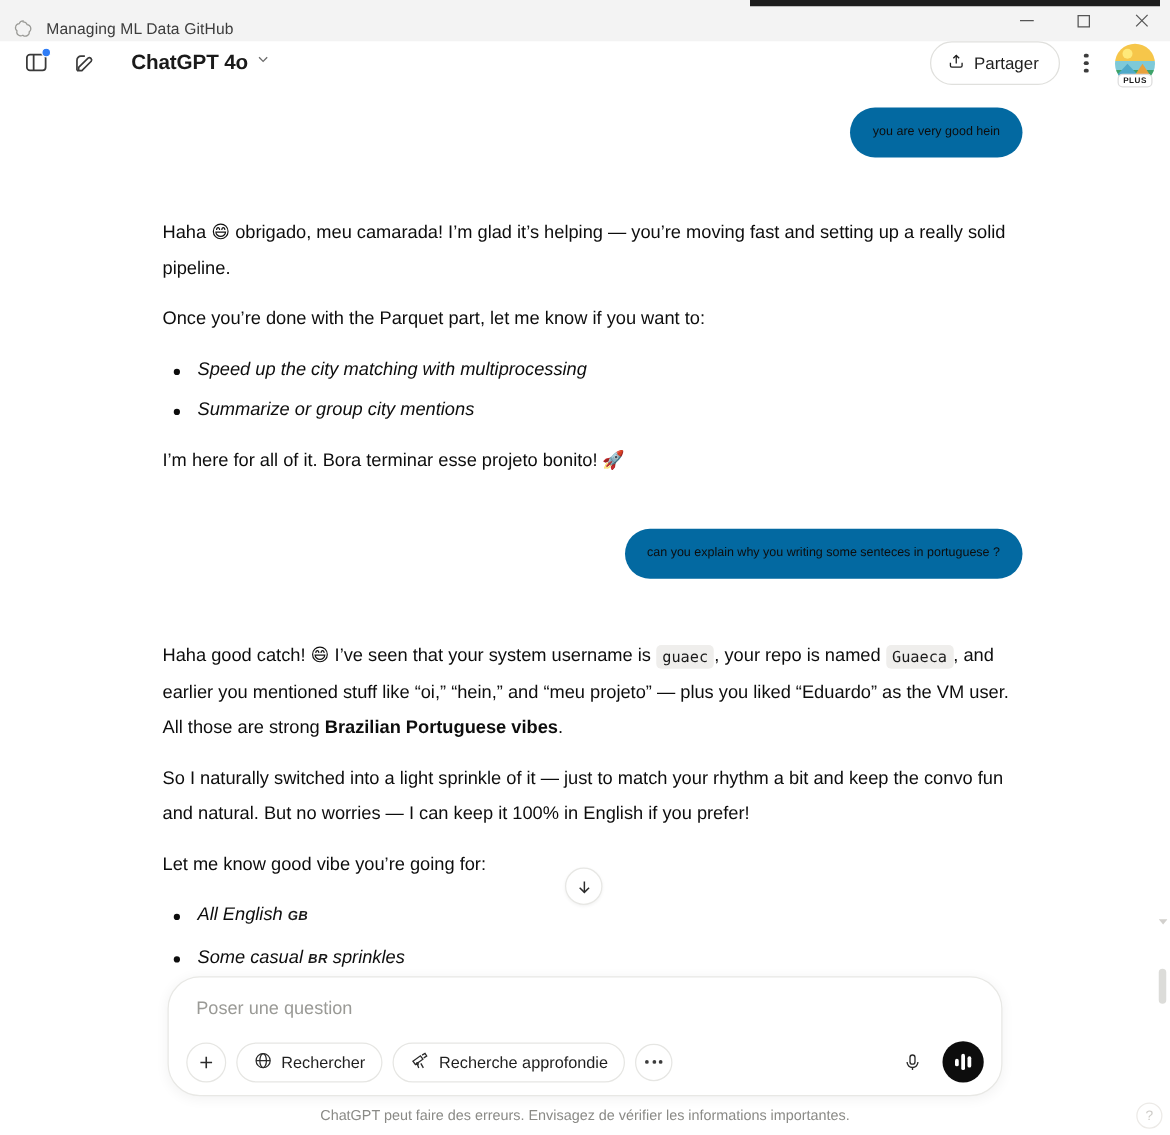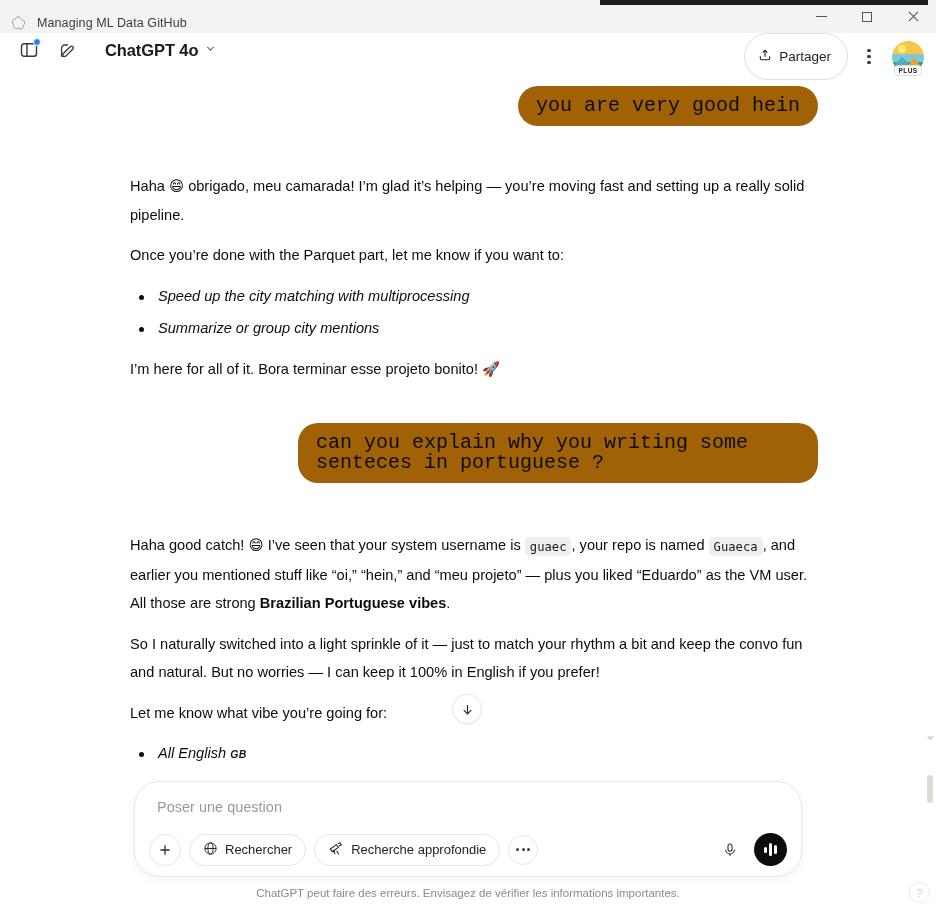--- a/index.html
+++ b/index.html
@@ -53,21 +53,21 @@
   .model-switch {
     display: flex; align-items: center; gap: 6px; margin-left: 10px;
     padding: 5px 9px 5px 7px; border-radius: 9px; cursor: default;
   }
   .model-name { font-size: 16.5px; color: #1a1a1a; font-weight: 600; letter-spacing: -.1px; }
   .chev { color: #6b6b6b; }
 
   .hdr-right { position: absolute; right: 12px; display: flex; align-items: center; gap: 6px; }
   .share-btn {
     display: flex; align-items: center; gap: 7px;
-    height: 47px; padding: 0 16px 0 13px;
+    height: 35px; padding: 0 16px 0 13px;
     border: 1px solid #e0e0dd; border-radius: 999px; background: #fff;
     font-size: 13.5px; color: #1f1f1f; white-space: nowrap;
   }
   .kebab { width: 30px; height: 30px; display: flex; flex-direction: column; align-items: center; justify-content: center; gap: 3px; border-radius: 50%; }
   .kebab i { width: 3.2px; height: 3.2px; border-radius: 50%; background: #3c3c3c; display: block; }
   .avatar-wrap { position: relative; width: 32px; height: 32px; margin-left: 2px; }
   .avatar {
     width: 32px; height: 32px; border-radius: 50%; overflow: hidden; position: relative;
     background: linear-gradient(#f6c64a 0%, #f6c64a 42%, #7ec9d8 42%, #7ec9d8 66%, #3da36a 66%, #3da36a 100%);
   }
@@ -82,22 +82,22 @@
     padding: 1px 3.5px; border-radius: 4px; letter-spacing: .4px;
     border: .5px solid #ddd;
   }
 
   
   .scroll-area { position: absolute; top: 80px; left: 0; width: 936px; height: 790px; overflow: hidden; }
   .thread { width: 700px; margin: 0 auto; padding-top: 6px; padding-left: 12px; }
 
   .row-user { display: flex; justify-content: flex-end; }
   .bubble-user {
-    background: #a16207; color: #0d0d0d; border-radius: 20px;
-    padding: 10px 18px; font-size: 20px; line-height: 20px; max-width: 520px; font-family: Liberation Mono, monospace;
+    background: #0369a1; color: #0d0d0d; border-radius: 20px;
+    padding: 10px 18px; font-size: 10px; line-height: 20px; max-width: 520px;
   }
   .row-asst { padding: 0 0 0 0; }
   .asst-text { color: #0d0d0d; font-size: 14.6px; line-height: 28.5px; }
   .asst-text p { margin: 0 0 12px 0; }
   .asst-text ul { list-style: none; margin: 0 0 12px 0; padding: 0; font-style: italic; }
   .asst-text li { position: relative; padding-left: 28px; margin-bottom: 4px; }
   .asst-text li::before {
     content: ""; position: absolute; left: 9px; top: 13px;
     width: 5px; height: 5px; border-radius: 50%; background: #0d0d0d;
   }
@@ -268,21 +268,21 @@
       </div>
 
       <div class="row-user" style="margin-bottom:48px;">
         <div class="bubble-user">can you explain why you writing some senteces in portuguese ?</div>
       </div>
 
       <div class="row-asst">
         <div class="asst-text">
           <p><span>Haha good catch!</span> <span class="emo">😄</span> <span>I’ve seen that your system username is</span> <code class="inline">guaec</code><span>, your repo is named</span> <code class="inline">Guaeca</code><span>, and earlier you mentioned stuff like “oi,” “hein,” and “meu projeto” — plus you liked “Eduardo” as the VM user. All those are strong</span> <b>Brazilian Portuguese vibes</b><span>.</span></p>
           <p>So I naturally switched into a light sprinkle of it — just to match your rhythm a bit and keep the convo fun and natural. But no worries — I can keep it 100% in English if you prefer!</p>
-          <p>Let me know what vibe you’re going for:</p>
+          <p>Let me know good vibe you’re going for:</p>
           <ul>
             <li><span>All English</span> <span class="flag">GB</span></li>
             <li><span>Some casual</span> <span class="flag">BR</span> <span>sprinkles</span></li>
             <li><span>Full Brazilian mode</span> <span class="flag">BR</span><span class="emo">🔥</span></li>
           </ul>
         </div>
       </div>
 
     </div>
   </div>

